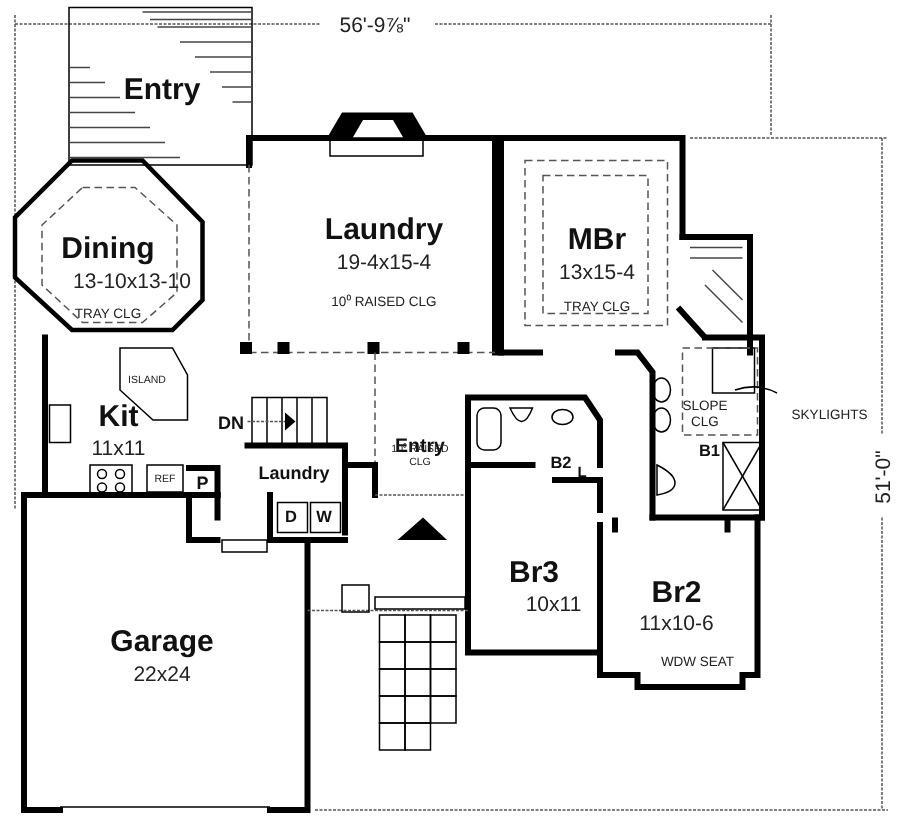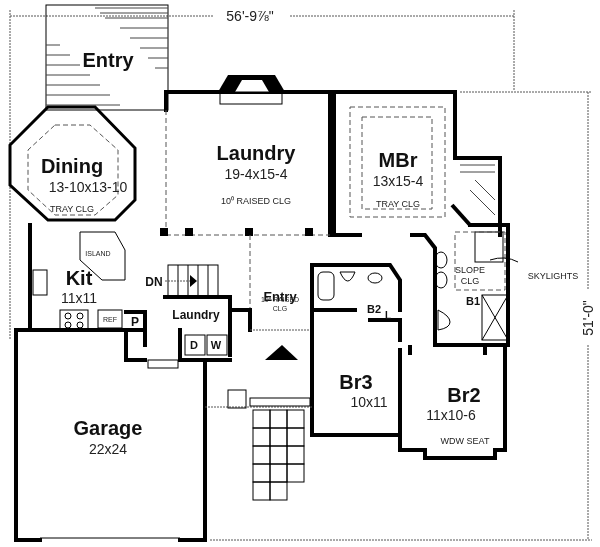--- a/index.html
+++ b/index.html
@@ -235,18 +235,18 @@
 <div class="lbl note" style="left:470px; top:277px;">CLG</div>
 <div class="lbl tag" style="left:473px; top:296px; font-size:11px;">B1</div>
 <div class="lbl note" style="left:553px; top:256px;margin-top:16px;">SKYLIGHTS</div>
 
 <div class="lbl tag" style="left:374px; top:290px; font-size:11px;margin-top:14px;">B2</div>
 <div class="lbl tag" style="left:388px; top:311px; font-size:10px;">L</div>
 
 <div class="lbl room-name" style="left:356px; top:372px;">Br3</div>
 <div class="lbl room-size" style="left:356px; top:395px;margin-left:13px;">10x11</div>
 
-<div class="lbl room-name" style="left:464px; top:385px;text-align:right;">Br2</div>
+<div class="lbl room-name" style="left:451px; top:385px;text-align:right;">Br2</div>
 <div class="lbl room-size" style="left:451px; top:408px;">11x10-6</div>
 <div class="lbl note" style="left:465px; top:437px;">WDW SEAT</div>
 
 <div class="lbl room-name" style="left:108px; top:418px;">Garage</div>
 <div class="lbl room-size" style="left:108px; top:442px;">22x24</div>
 
 </body></html>

